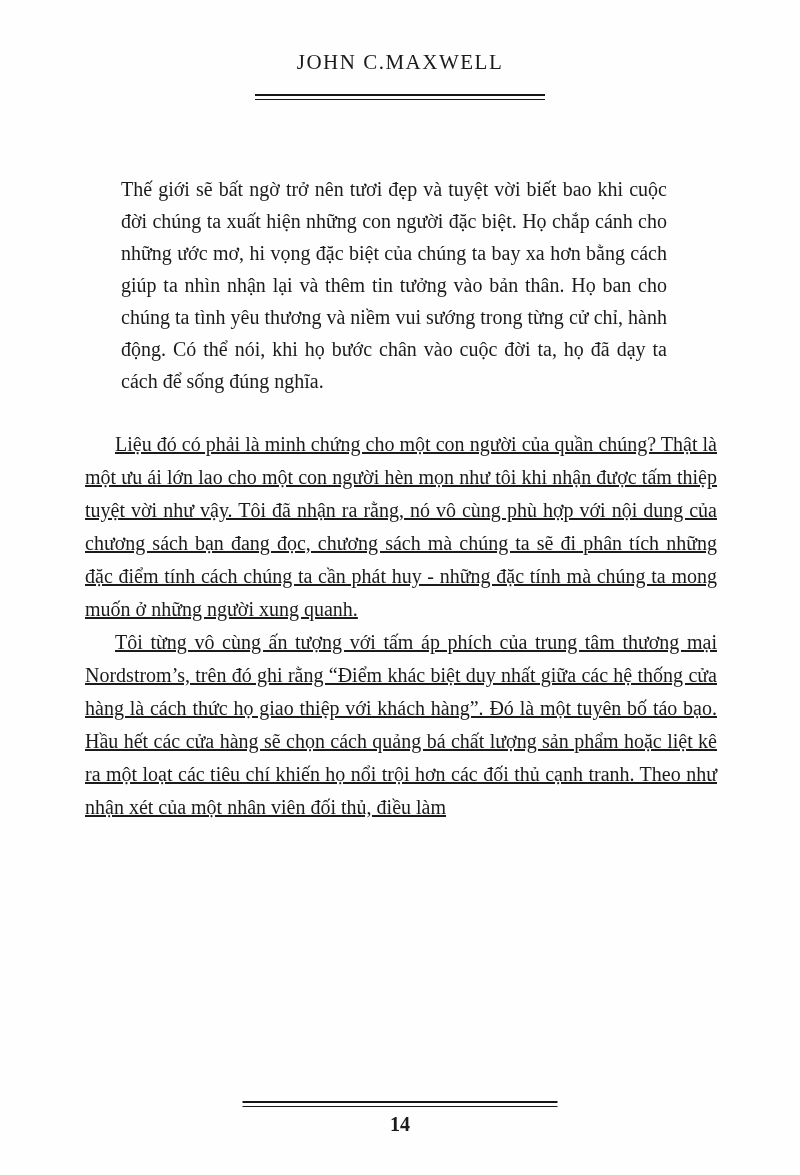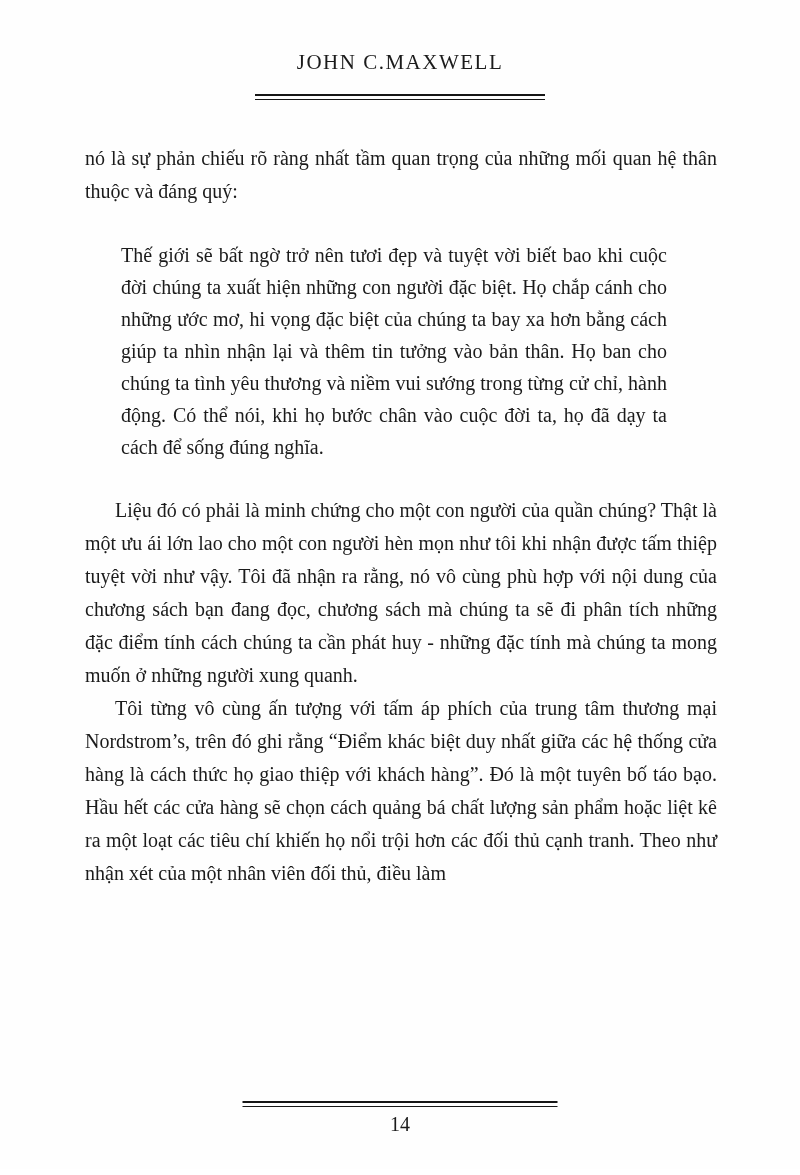--- a/index.html
+++ b/index.html
@@ -50,49 +50,49 @@
     width: 632px;
     font-size: 20px;
     line-height: 33px;
     text-align: justify;
   }
   .para {
     margin: 0;
   }
   .para.indent {
     text-indent: 30px;
+    text-decoration: underline;
   }
   .block-quote {
     margin: 31px 0 31px 36px;
     width: 546px;
     line-height: 32px;
     text-align: justify;
   }
   .page-number {
     position: absolute;
     top: 1113px;
     left: 0;
     right: 0;
     text-align: center;
     font-size: 20px;
-    font-weight: normal;
+    font-weight: bold;
   }
 </style>
 </head>
 <body>
 
 <div class="page">
 
   <div class="book-header">JOHN C.MAXWELL</div>
 
   <div class="rule-double header-rule"></div>
 
   <div class="content">
 
-    <p class="para">nó là sự phản chiếu rõ ràng nhất tầm quan trọng của những mối quan hệ thân thuộc và đáng quý:</p>
 
     <div class="block-quote">Thế giới sẽ bất ngờ trở nên tươi đẹp và tuyệt vời biết bao khi cuộc đời chúng ta xuất hiện những con người đặc biệt. Họ chắp cánh cho những ước mơ, hi vọng đặc biệt của chúng ta bay xa hơn bằng cách giúp ta nhìn nhận lại và thêm tin tưởng vào bản thân. Họ ban cho chúng ta tình yêu thương và niềm vui sướng trong từng cử chỉ, hành động. Có thể nói, khi họ bước chân vào cuộc đời ta, họ đã dạy ta cách để sống đúng nghĩa.</div>
 
     <p class="para indent">Liệu đó có phải là minh chứng cho một con người của quần chúng? Thật là một ưu ái lớn lao cho một con người hèn mọn như tôi khi nhận được tấm thiệp tuyệt vời như vậy. Tôi đã nhận ra rằng, nó vô cùng phù hợp với nội dung của chương sách bạn đang đọc, chương sách mà chúng ta sẽ đi phân tích những đặc điểm tính cách chúng ta cần phát huy - những đặc tính mà chúng ta mong muốn ở những người xung quanh.</p>
 
     <p class="para indent">Tôi từng vô cùng ấn tượng với tấm áp phích của trung tâm thương mại Nordstrom’s, trên đó ghi rằng “Điểm khác biệt duy nhất giữa các hệ thống cửa hàng là cách thức họ giao thiệp với khách hàng”. Đó là một tuyên bố táo bạo. Hầu hết các cửa hàng sẽ chọn cách quảng bá chất lượng sản phẩm hoặc liệt kê ra một loạt các tiêu chí khiến họ nổi trội hơn các đối thủ cạnh tranh. Theo như nhận xét của một nhân viên đối thủ, điều làm</p>
 
   </div>
 
   <div class="rule-double footer-rule"></div>

